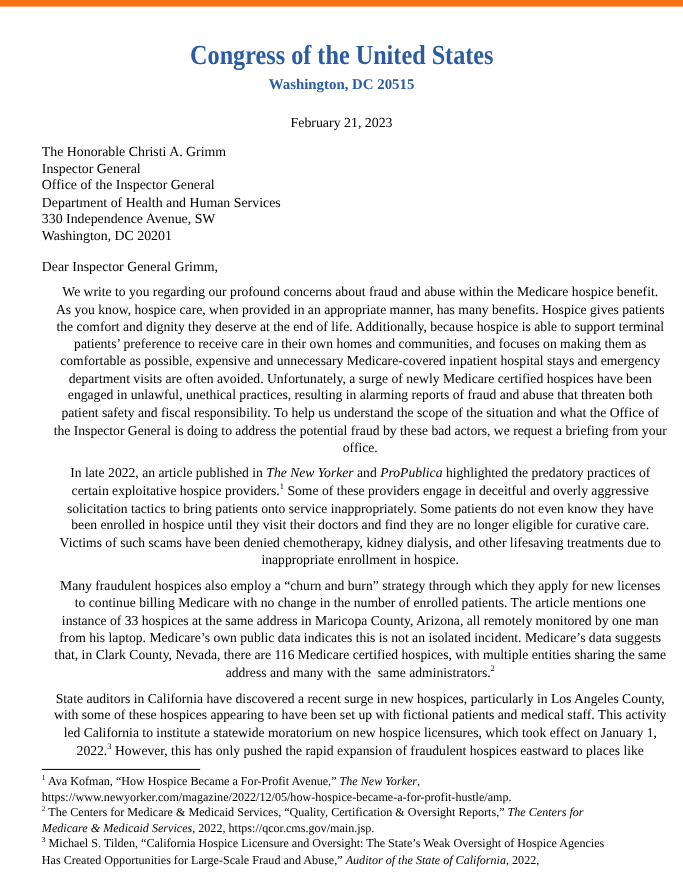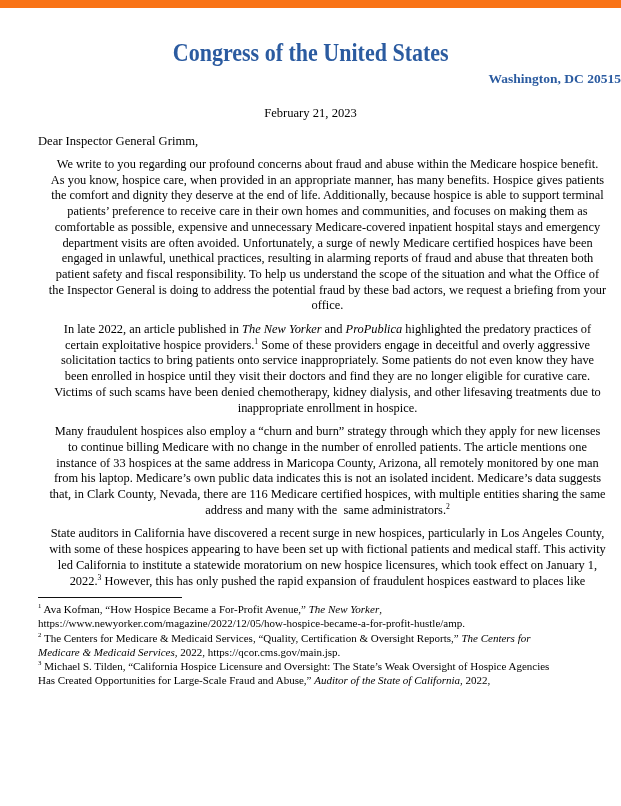--- a/index.html
+++ b/index.html
@@ -5,21 +5,21 @@
   html, body { margin: 0; padding: 0; background: #ffffff; }
   body {
     width: 621px; height: 806px;
     font-family: "Liberation Serif", serif;
     color: #000;
     overflow: hidden;
   }
   .page {
     width: 621px; height: 806px;
     box-sizing: border-box;
-    border-top: 8px solid #f97316;
+    border-top: 6px solid #f97316;
     background: #ffffff;
     overflow: hidden;
   }
   .letterhead { text-align: center; padding-top: 31px; }
   .letterhead-title {
     display: inline-block;
     font-size: 25px;
     font-weight: bold;
     color: #2b5ba0;
     letter-spacing: 0px;
@@ -59,27 +59,35 @@
   sup { font-size: 62%; vertical-align: super; line-height: 0; }
   em { }
 </style>
 </head>
 <body>
 
 <div class="page">
 
   <div class="letterhead">
     <div class="letterhead-title" style="color: rgb(43, 91, 160);">Congress of the United States</div>
-    <div class="letterhead-sub" style="color: rgb(43, 91, 160); text-align: right;">Washington, DC 20515</div>
+    <div class="letterhead-sub" style="color: rgb(43, 91, 160);">Washington, DC 20515</div>
   </div>
 
   <div class="dateline">February 21, 2023</div>
 
   <div class="content">
 
+    <div class="recipient">
+      <div>The Honorable Christi A. Grimm</div>
+      <div>Inspector General</div>
+      <div>Office of the Inspector General</div>
+      <div>Department of Health and Human Services</div>
+      <div>330 Independence Avenue, SW</div>
+      <div>Washington, DC 20201</div>
+    </div>
 
     <div class="salutation">Dear Inspector General Grimm,</div>
 
     <div class="bodytext">
       <p><span>We write to you regarding our profound concerns about fraud and abuse within the Medicare hospice benefit.
 As you know, hospice care, when provided in an appropriate manner, has many benefits. Hospice gives patients
 the comfort and dignity they deserve at the end of life. Additionally, because hospice is able to support terminal
 patients’ preference to receive care in their own homes and communities, and focuses on making them as
 comfortable as possible, expensive and unnecessary Medicare-covered inpatient hospital stays and emergency
 department visits are often avoided. Unfortunately, a surge of newly Medicare certified hospices have been

